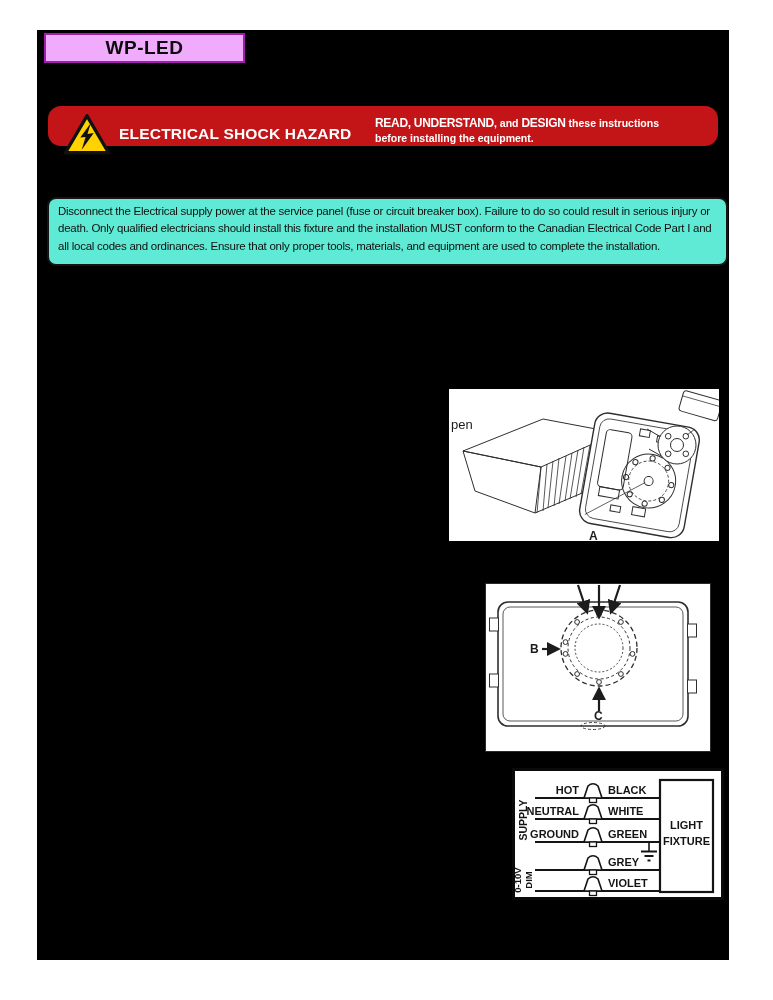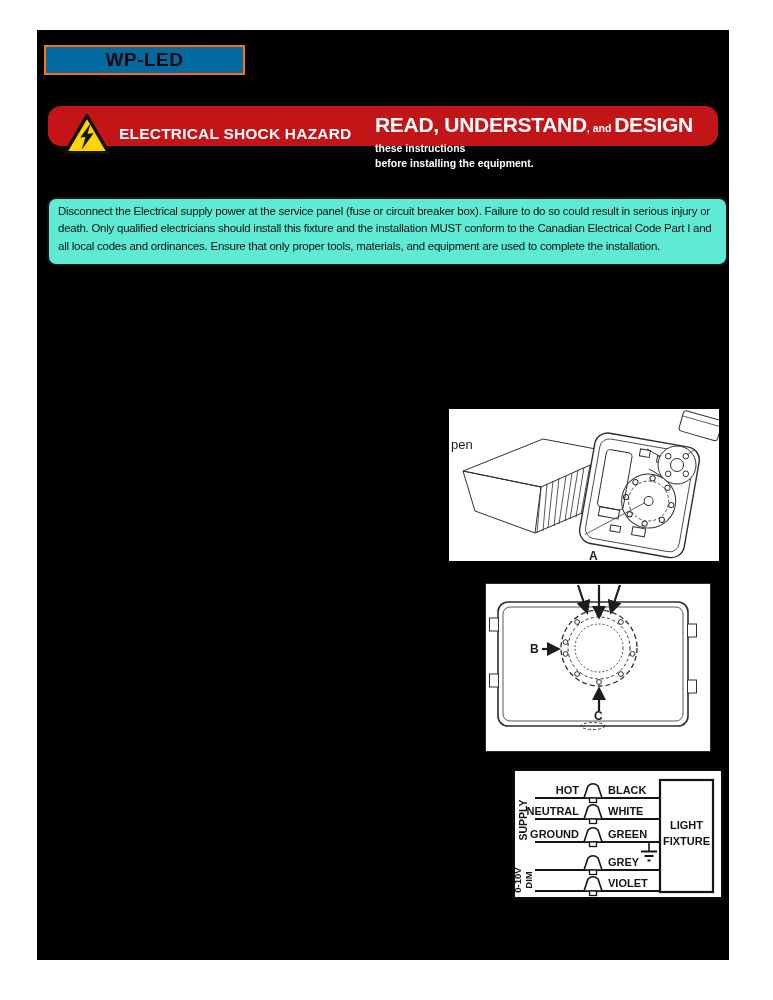--- a/index.html
+++ b/index.html
@@ -2,48 +2,48 @@
 <html><head>
 <meta charset="utf-8">
 <style>
   html,body{margin:0;padding:0;background:#ffffff;}
   .page{position:relative;width:773px;height:1000px;background:#ffffff;overflow:hidden;
         font-family:"Liberation Sans", sans-serif;color:#111;}
   .scan{position:absolute;left:37px;top:30px;width:692px;height:930px;background:#000;}
   .abs{position:absolute;}
 
   
-  .product-box{left:7px;top:15px;width:201px;height:30px;background:#0369a1;border:2px solid #f97316;
+  .product-box{left:7px;top:3px;width:201px;height:30px;background:#f0abfc;border:2px solid #a21caf;
                box-sizing:border-box;display:flex;align-items:center;justify-content:center;}
   .product-box span{font-weight:bold;font-size:19px;letter-spacing:.5px;color:#0b0b0b;}
 
   
   .rab{left:482px;top:1px;width:199px;height:64px;background:#fff;box-sizing:border-box;
        padding:0 4px 0 6px;overflow:hidden;}
   .rab-main{font-weight:bold;font-size:51px;line-height:.92;letter-spacing:-3px;color:#161616;
             transform:scaleY(.95);transform-origin:top left;white-space:nowrap;}
   .rab-reg{font-size:12px;font-weight:bold;vertical-align:18px;letter-spacing:0;}
   .rab-sub{font-weight:bold;font-size:12.5px;letter-spacing:4px;text-align:right;margin-top:-3px;color:#161616;}
 
   
   .banner{left:11px;top:76px;width:670px;height:40px;border-radius:13px;box-sizing:border-box;}
   .tri{position:absolute;left:15px;top:6px;}
   .hazard-title{position:absolute;left:71px;top:19px;color:#fff;font-weight:bold;font-size:15.5px;letter-spacing:.2px;white-space:nowrap;}
   .readblock{position:absolute;left:327px;top:6px;color:#fff;width:338px;line-height:1.2;}
-  .readblock .big{font-weight:bold;font-size:21px;letter-spacing:-.3px;}
+  .readblock .big{font-weight:bold;font-size:12px;letter-spacing:-.3px;}
   .readblock .small{font-weight:bold;font-size:10.5px;}
   .readline2{font-weight:bold;font-size:10.5px;margin-top:1px;}
 
   
   .notice{left:10px;top:167px;width:681px;height:69px;background:#5eead4;border:2px solid #141414;
           border-radius:9px;box-sizing:border-box;padding:4px 9px;overflow:hidden;}
   .notice p{margin:0;font-size:11.5px;letter-spacing:-.25px;line-height:1.5;color:#101010;}
 
   
-  .figA{left:410px;top:377px;width:274px;height:156px;background:#fff;border:2px solid #000;box-sizing:border-box;}
+  .figA{left:410px;top:357px;width:274px;height:156px;background:#fff;border:2px solid #000;box-sizing:border-box;}
   .figB{left:448px;top:553px;width:226px;height:169px;background:#fff;border:1px solid #2a2a2a;box-sizing:border-box;}
   .wiring{left:475px;top:738px;width:212px;height:132px;background:#fff;border:3px solid #0a0a0a;box-sizing:border-box;}
   svg{display:block;}
   .ln{stroke:#2e2e2e;fill:none;}
   .lnf{stroke:#2e2e2e;fill:#fff;}
   .wln{stroke:#141414;fill:none;}
   .wlab{font-family:"Liberation Sans",sans-serif;font-weight:bold;fill:#141414;}
   .callout{font-family:"Liberation Sans",sans-serif;font-weight:bold;fill:#1c1c1c;}
 </style>
 </head>

